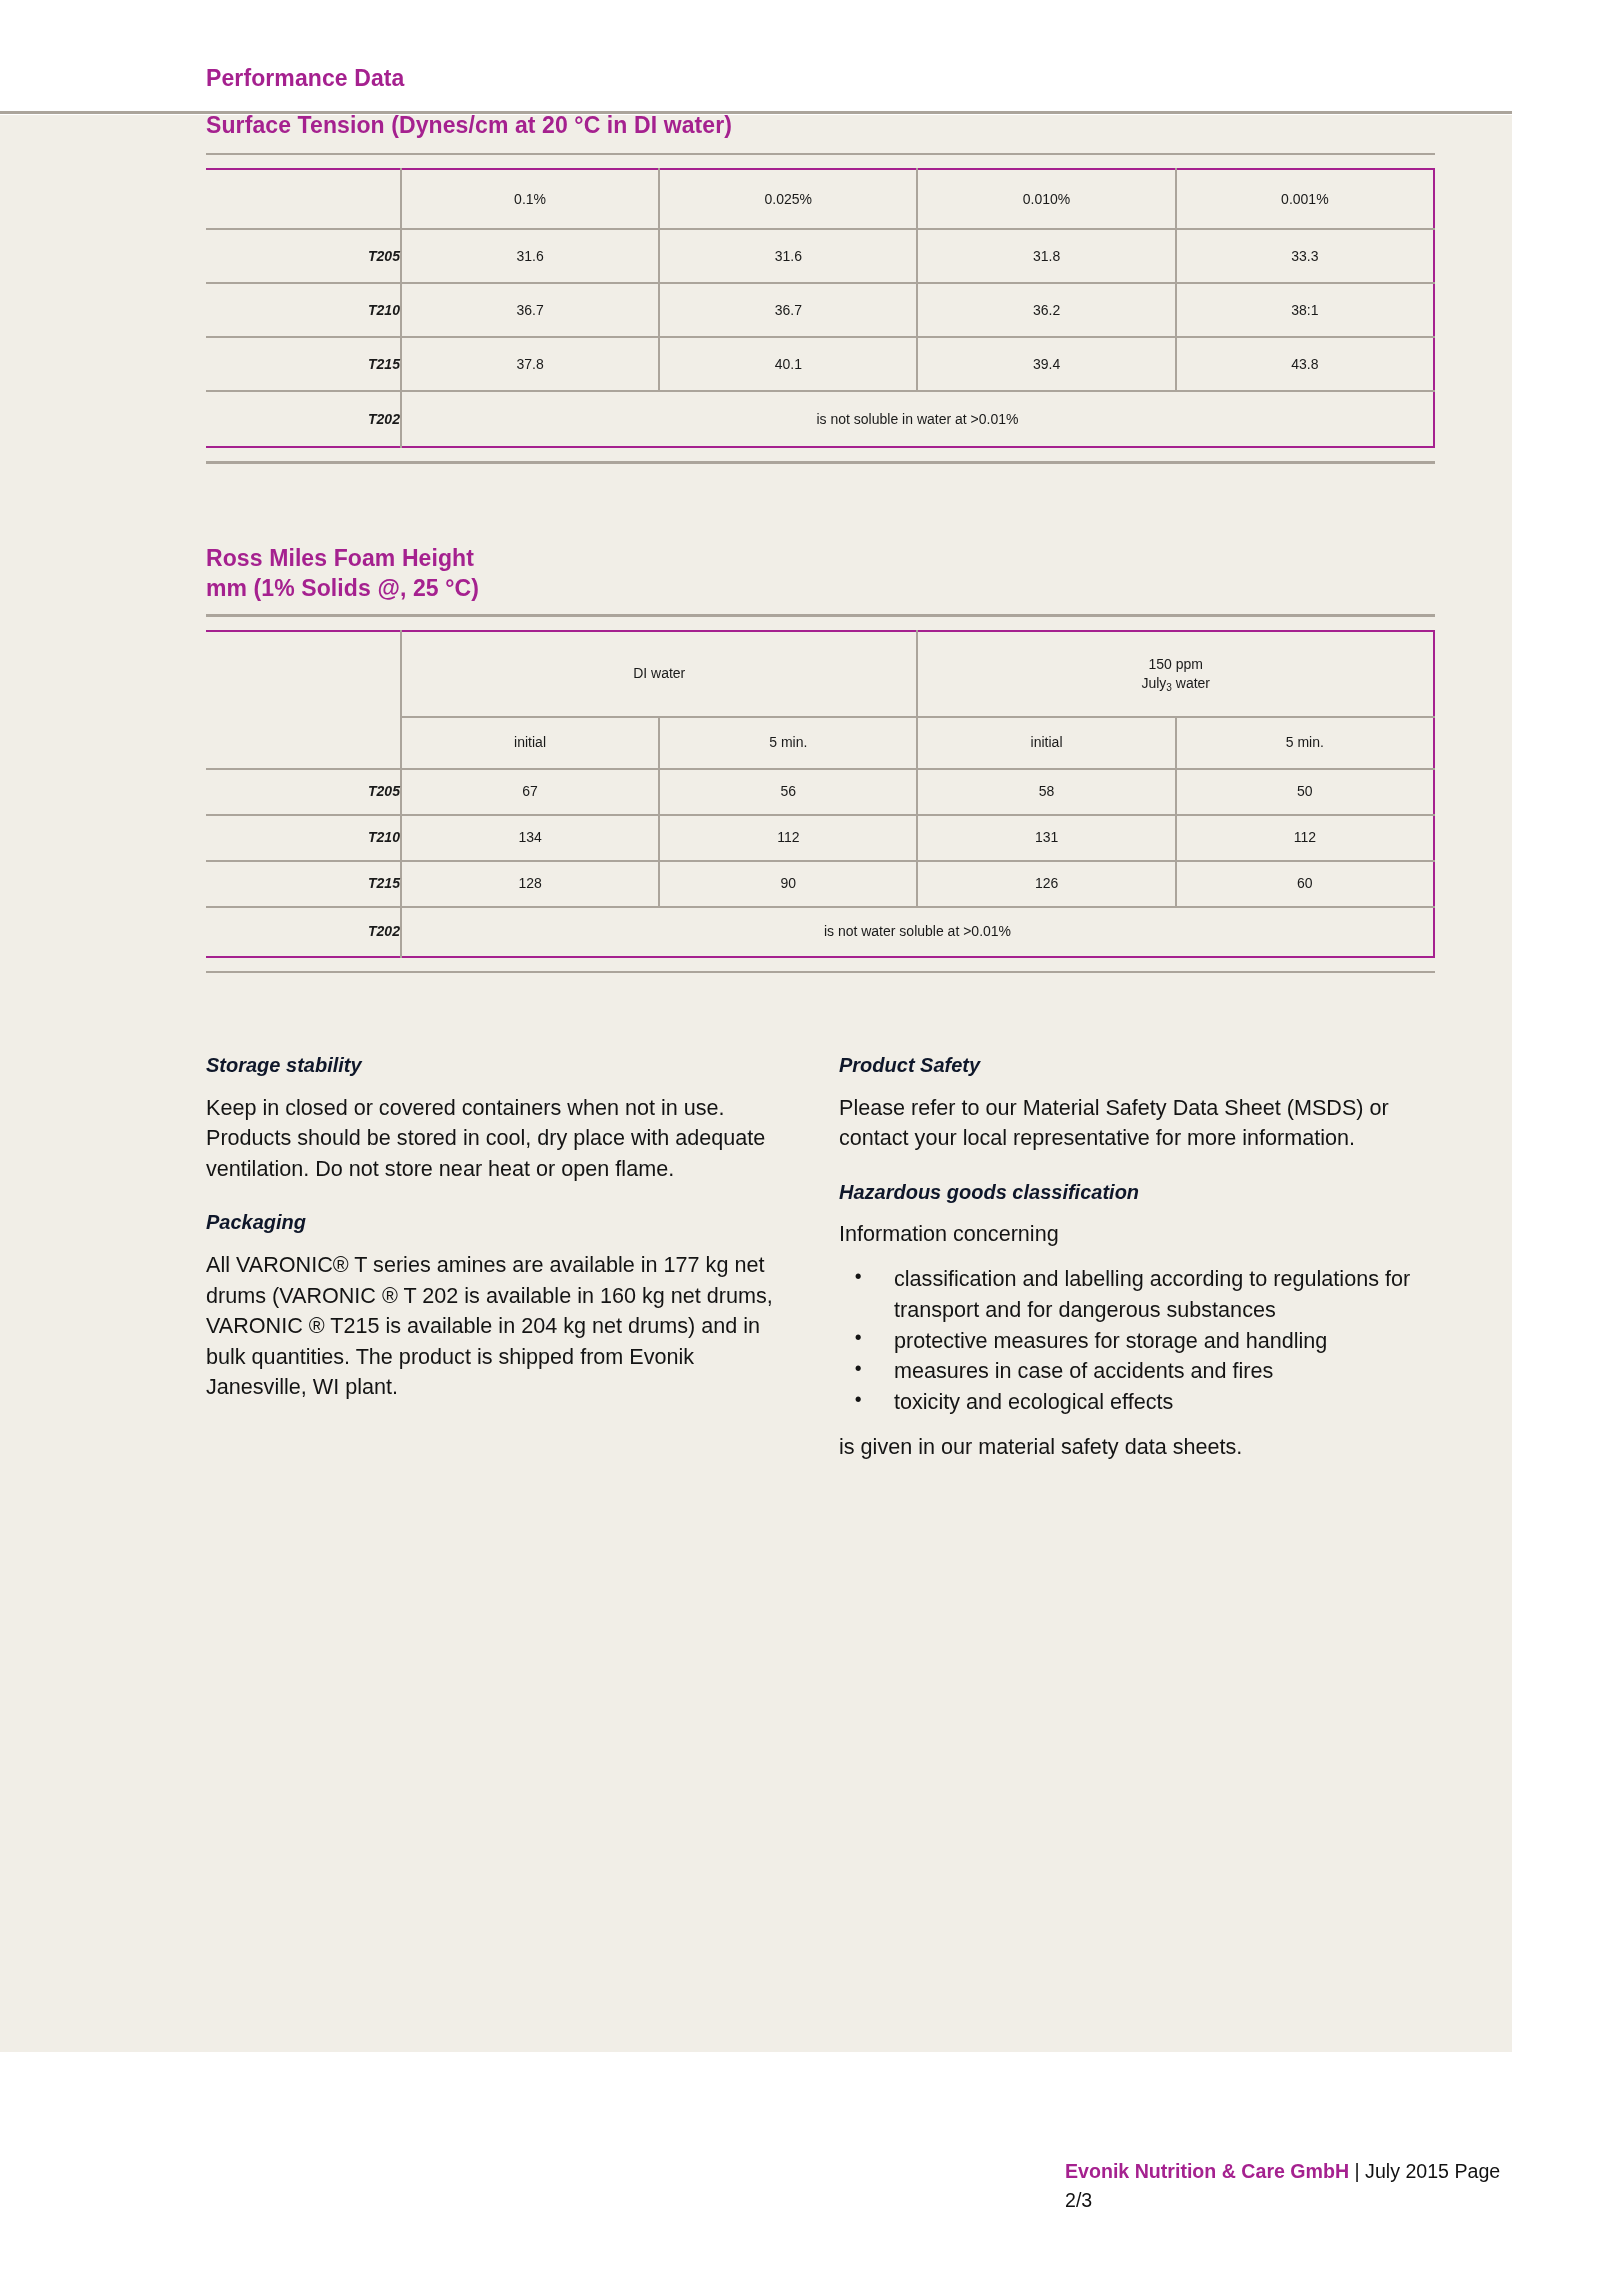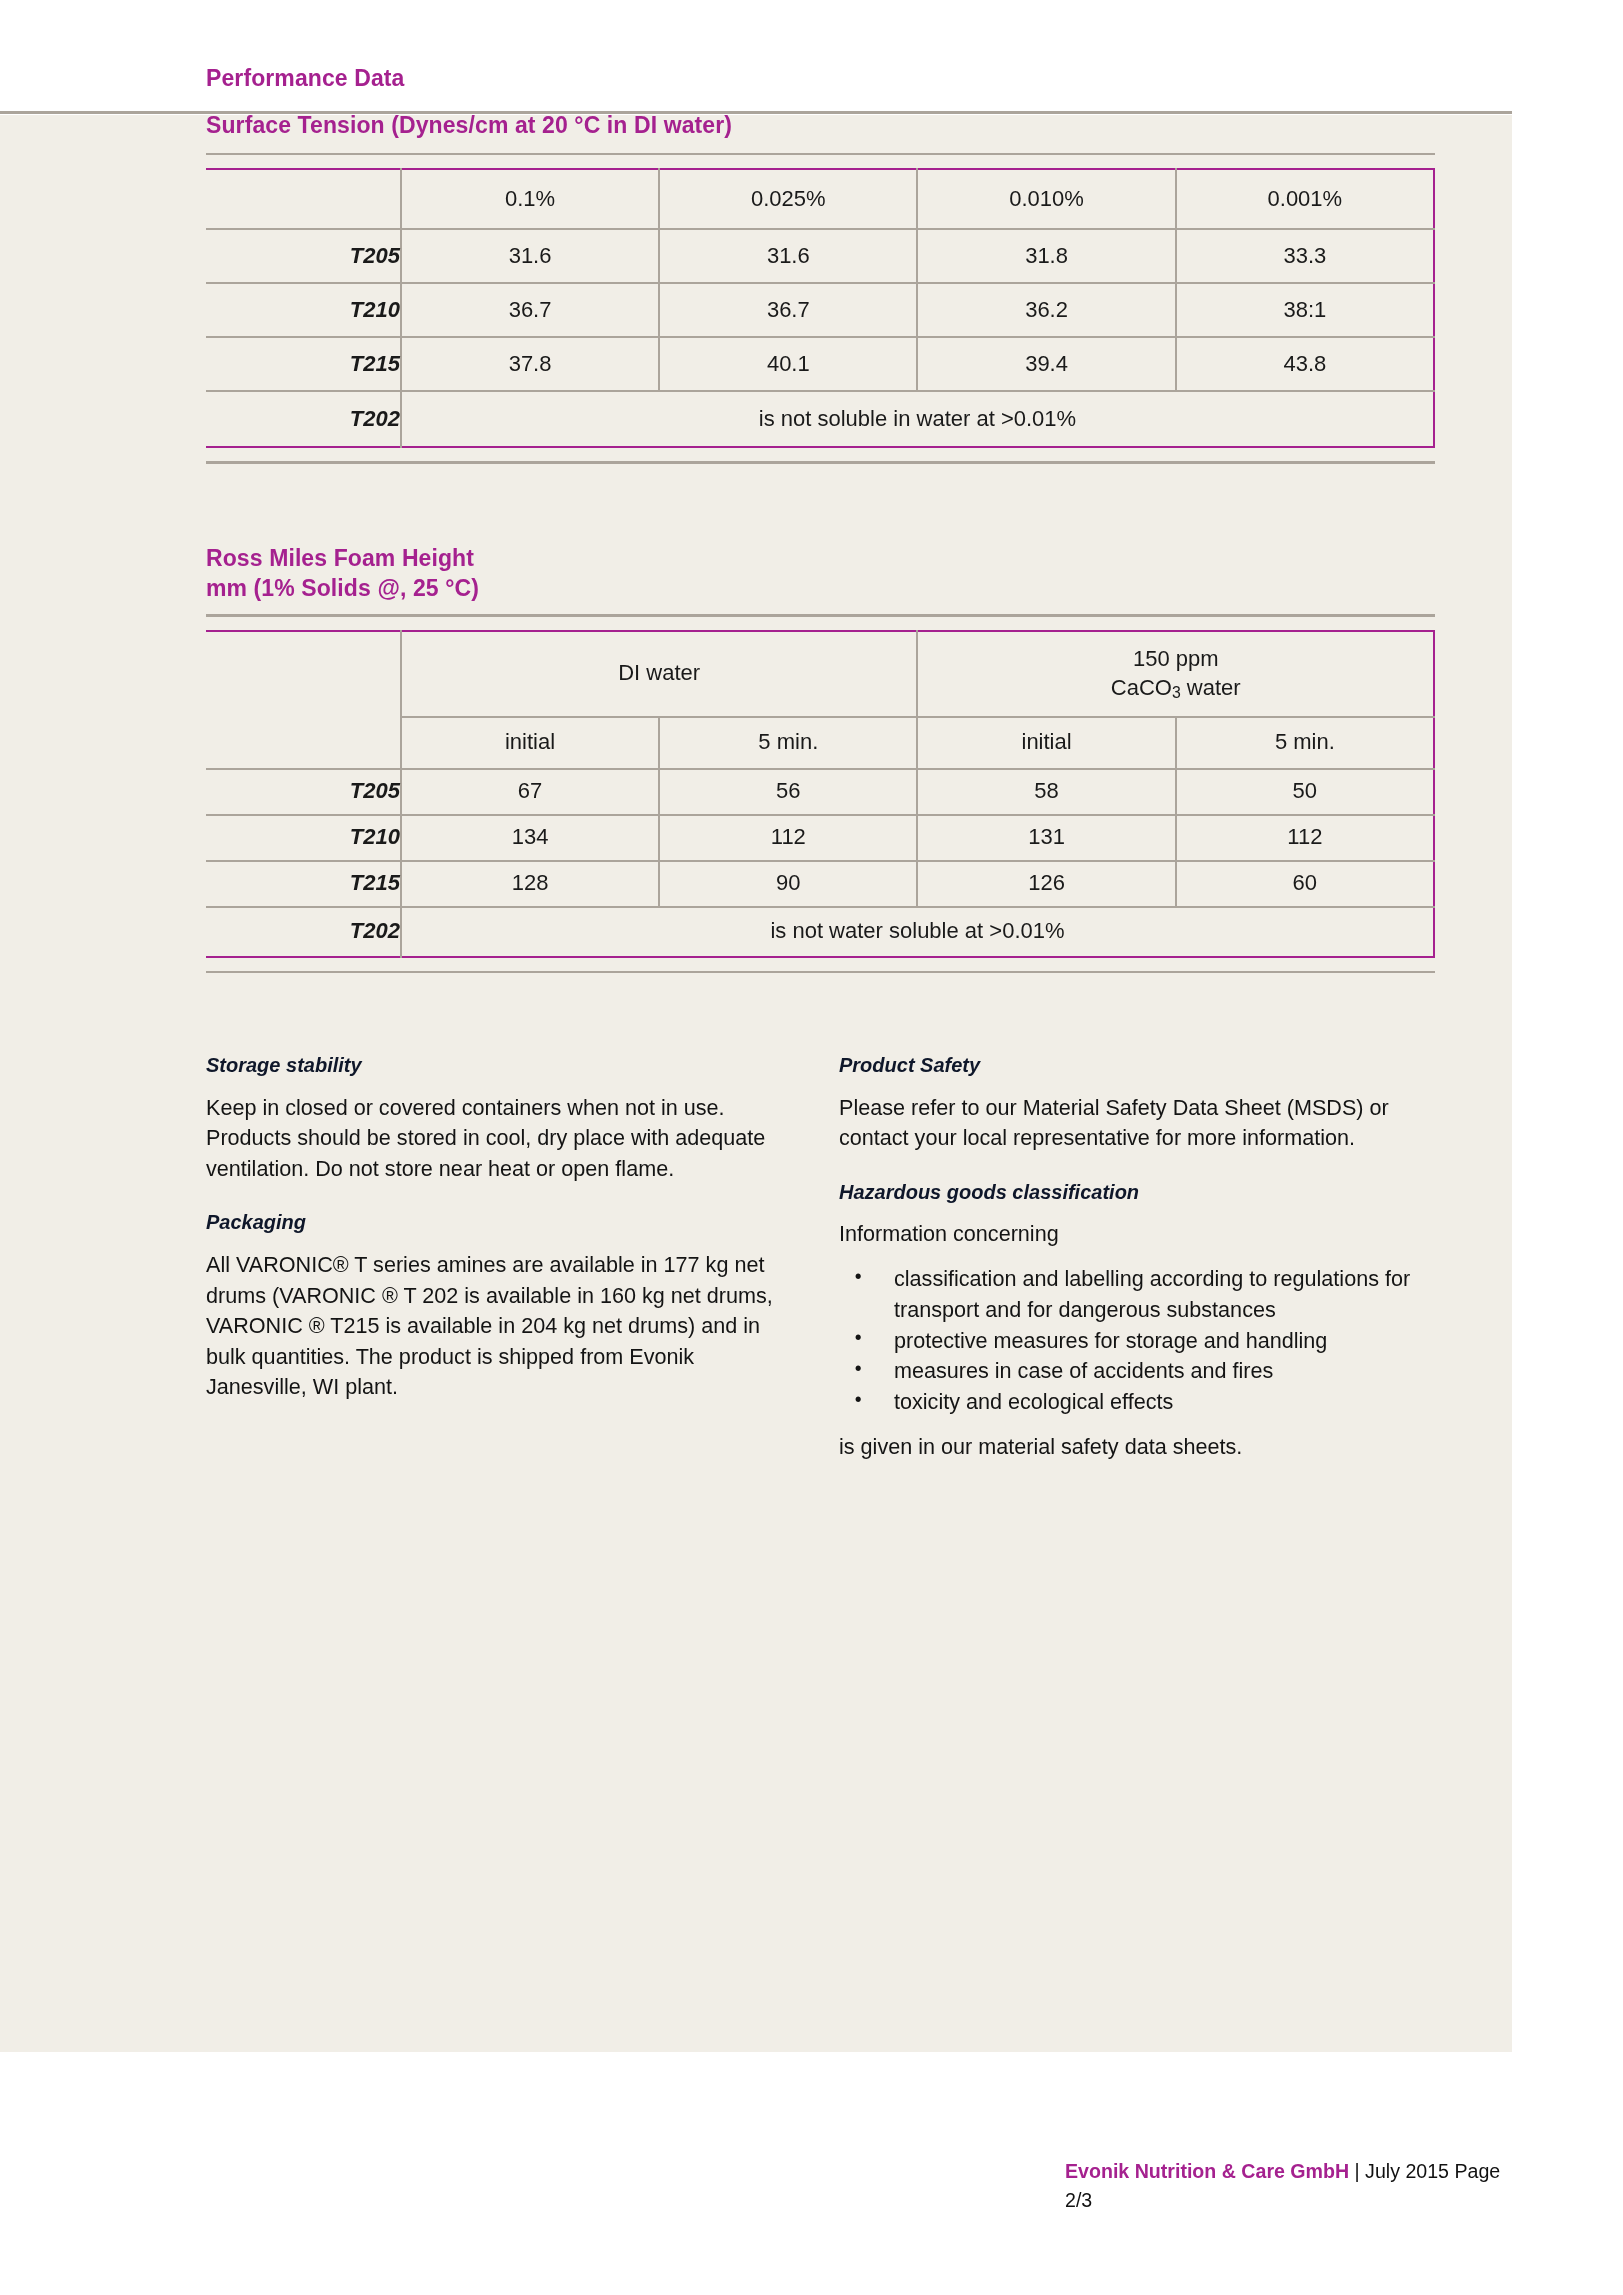--- a/index.html
+++ b/index.html
@@ -75,21 +75,21 @@
     border-left: none;
   }
 
   table.data col.c-label { width: 194px; }
   table.data col.c-data  { width: 257px; }
 
   table.data td, table.data th {
     border-bottom: 2.6px solid #ABA49B;
     border-left: 2px solid #ABA49B;
     font-weight: normal;
-    font-size: 22px;
+    font-size: 14px;
     color: #1a1a1a;
     text-align: center;
     vertical-align: middle;
     padding: 0;
     line-height: 1.3;
   }
 
   table.data td.lbl, table.data th.lbl {
     border-left: none;
     text-align: right;
@@ -266,21 +266,21 @@
           <col class="c-data">
           <col class="c-data">
           <col class="c-data">
       </colgroup>
       <thead>
         <tr>
           <th class="grp lbl-empty lbl" rowspan="2"></th>
           <th class="grp" colspan="2">DI water</th>
           <th class="grp" colspan="2">
             <span>150 ppm</span><br>
-            <span>CaCO</span><sub>3</sub><span> water</span>
+            <span>July</span><sub>3</sub><span> water</span>
           </th>
         </tr>
         <tr>
           <th class="sub">initial</th>
           <th class="sub">5 min.</th>
           <th class="sub">initial</th>
           <th class="sub">5 min.</th>
         </tr>
       </thead>
       <tbody>

